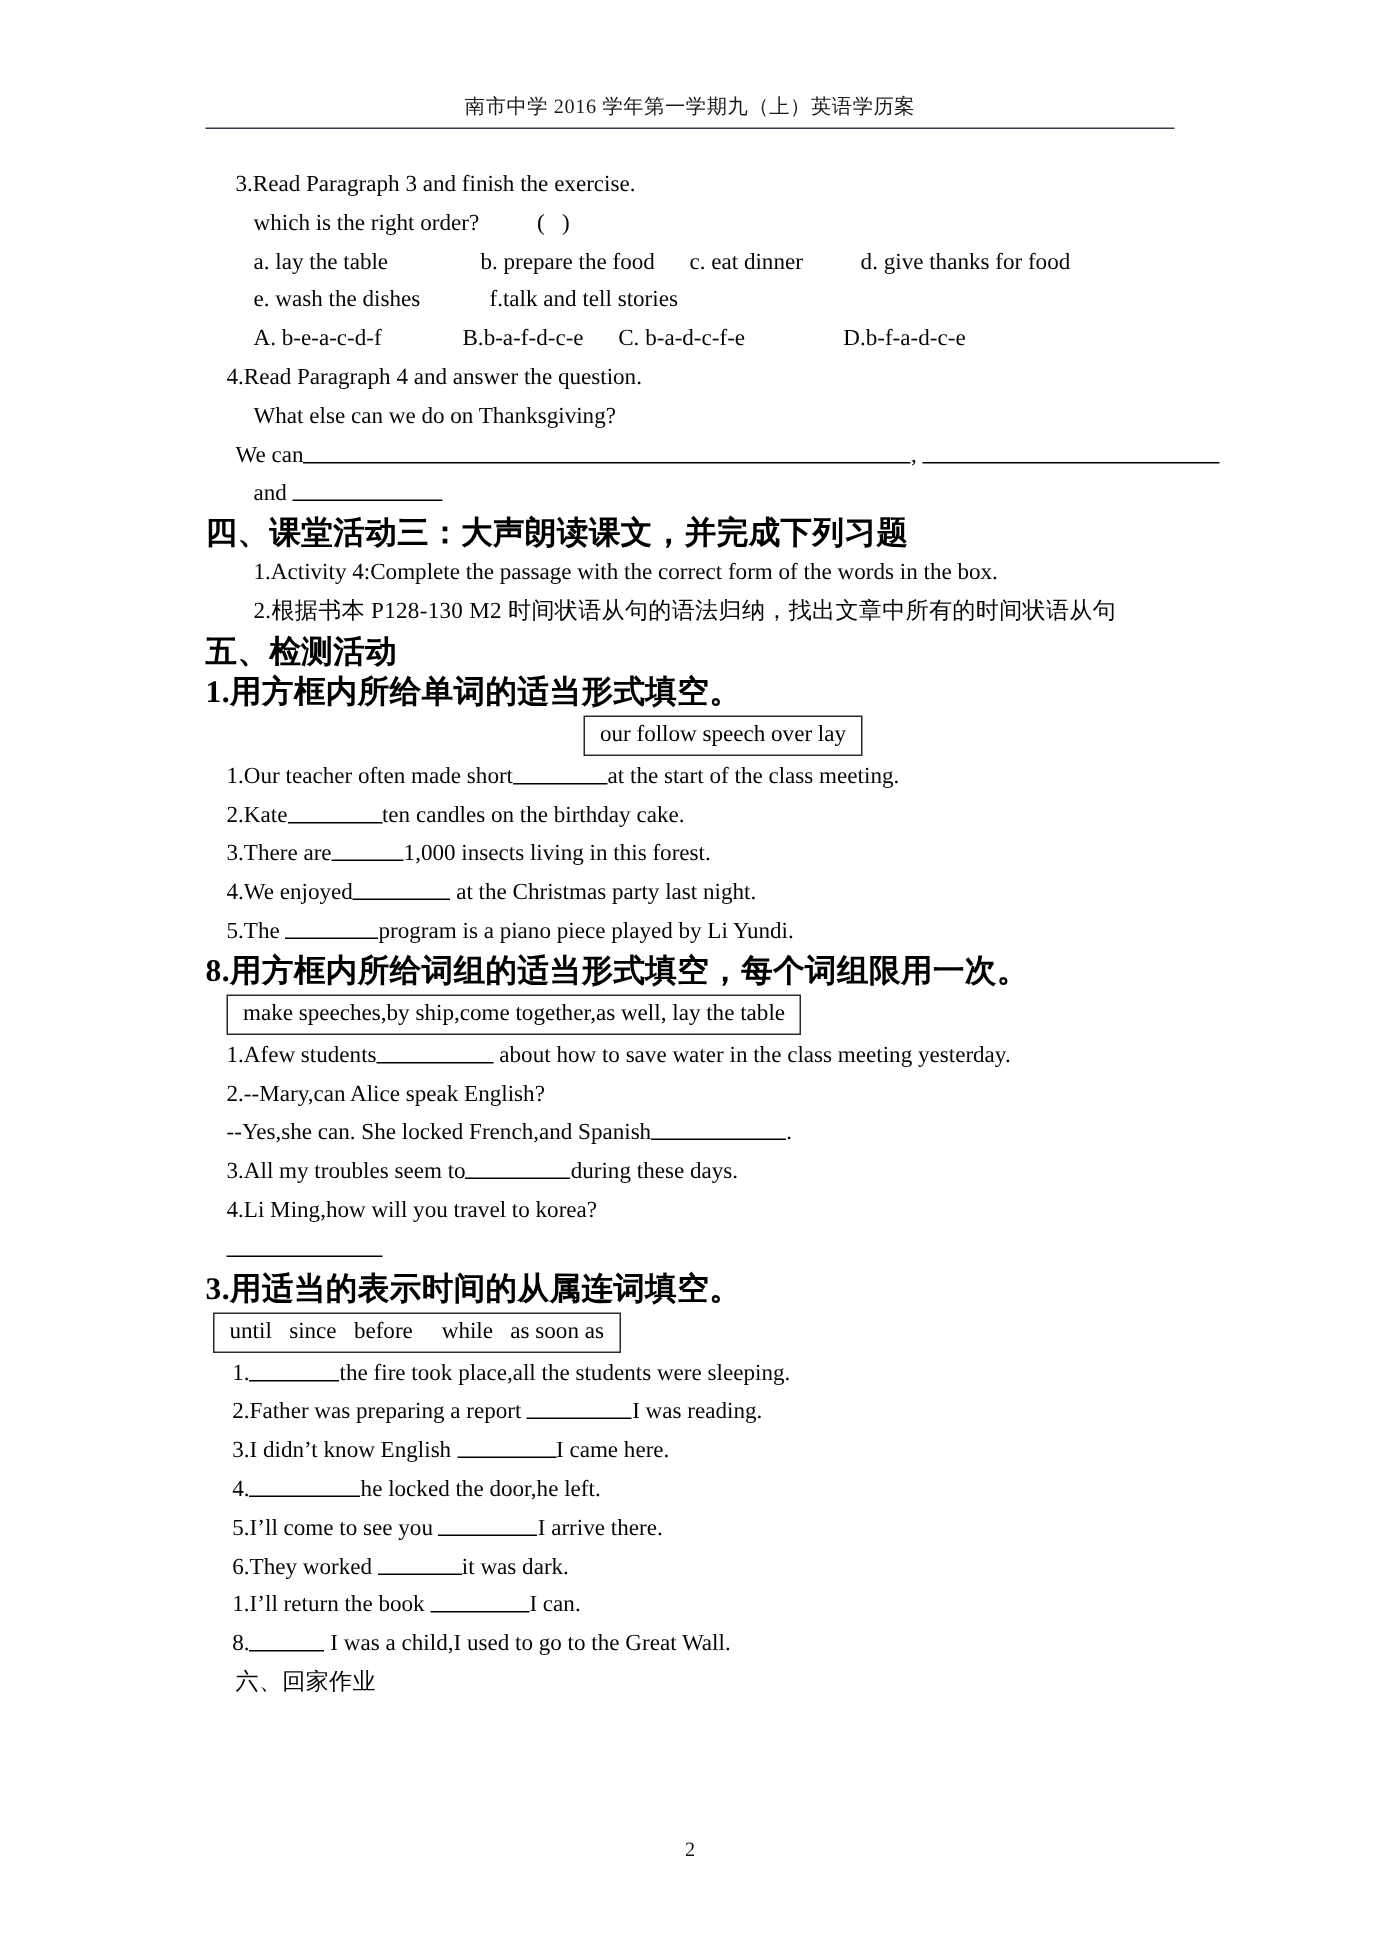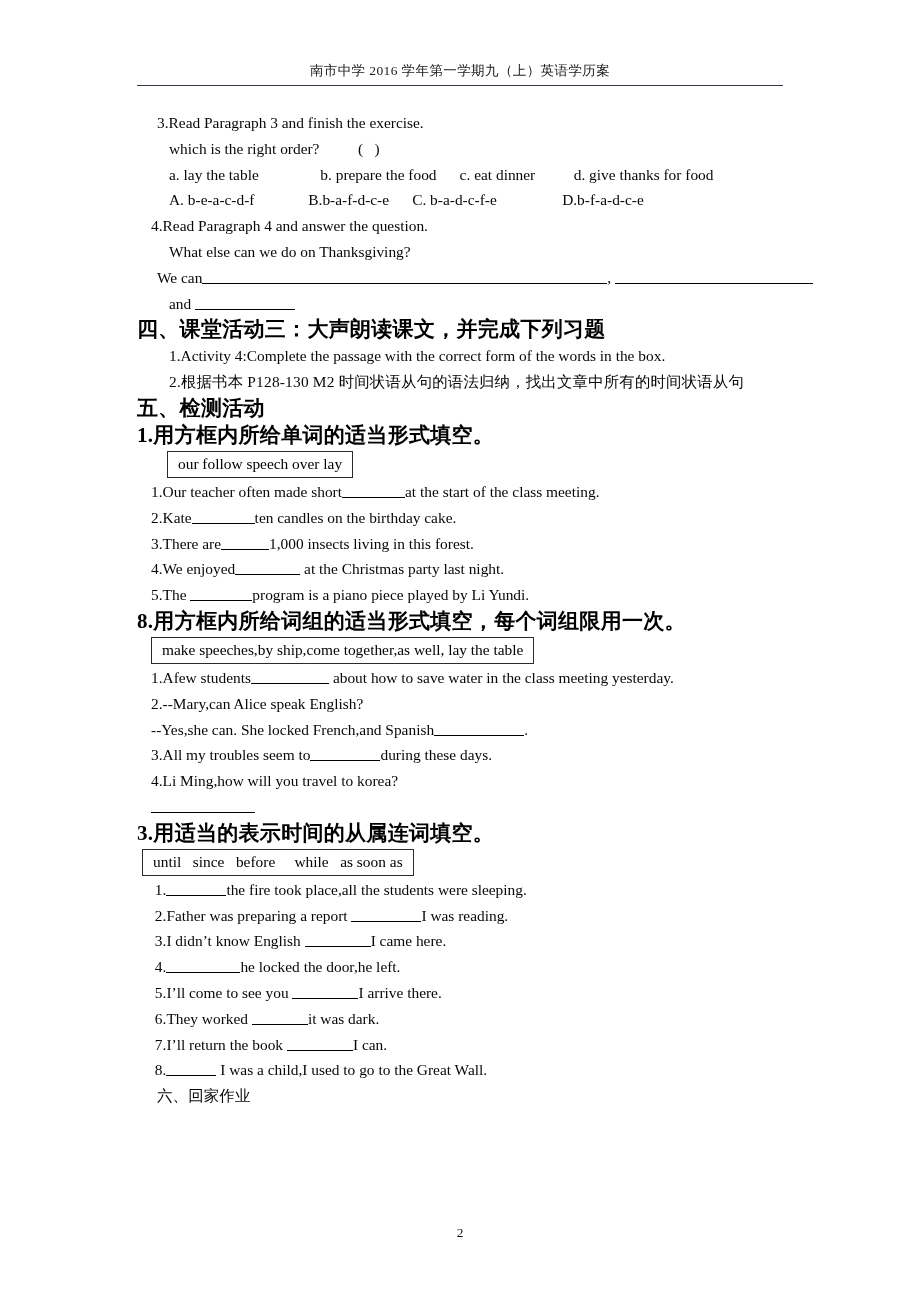--- a/index.html
+++ b/index.html
@@ -66,21 +66,21 @@
     font-weight: bold;
     font-size: 21px;
     line-height: 27px;
     white-space: pre;
     letter-spacing: 0.3px;
   }
 
   .ind0 { padding-left: 0px; }
   .ind1 { padding-left: 6px; }
   .ind2 { padding-left: 18px; }
-  .ind3 { padding-left: 24px; }
+  .ind3 { padding-left: 24px; text-align: center; }
 
   
   .blank {
     display: inline-block;
     border-bottom: 1.1px solid #000;
     vertical-align: baseline;
     height: 0.92em;
     margin-bottom: -0.07em;
   }
 
@@ -113,20 +113,21 @@
 <div class="page">
 
   <div class="header">南市中学 2016 学年第一学期九（上）英语学历案</div>
   <div class="header-rule"></div>
 
   <div class="content">
 
     <div class="line ind1">3.Read Paragraph 3 and finish the exercise.</div>
     <div class="line ind2">which is the right order?          (   )</div>
     <div class="line ind2">a. lay the table                b. prepare the food      c. eat dinner          d. give thanks for food</div>
+    <div class="line ind2">e. wash the dishes            f.talk and tell stories</div>
     <div class="line ind2">A. b-e-a-c-d-f              B.b-a-f-d-c-e      C. b-a-d-c-f-e                 D.b-f-a-d-c-e</div>
 
     <div class="line ind0">4.Read Paragraph 4 and answer the question.</div>
     <div class="line ind2">What else can we do on Thanksgiving?</div>
     <div class="line ind1"><span>We can</span><span class="blank" style="width:405px"></span><span>,</span><span class="blank" style="width:198px;margin-left:4px"></span></div>
     <div class="line ind2"><span>and</span><span class="blank" style="width:100px;margin-left:4px"></span></div>
 
     <div class="bold-cn ind0">四、课堂活动三：大声朗读课文，并完成下列习题</div>
     <div class="line ind2">1.Activity 4:Complete the passage with the correct form of the words in the box.</div>
     <div class="line cn ind2">2.根据书本 P128-130 M2 时间状语从句的语法归纳，找出文章中所有的时间状语从句</div>
@@ -157,21 +158,21 @@
     <div class="bold-cn ind0">3.用适当的表示时间的从属连词填空。</div>
     <div class="boxrow ind0" style="padding-left:5px">
       <span class="wordbox">until   since   before     while   as soon as</span>
     </div>
     <div class="line ind0"><span> 1.</span><span class="blank" style="width:60px"></span><span>the fire took place,all the students were sleeping.</span></div>
     <div class="line ind0"><span> 2.Father was preparing a report </span><span class="blank" style="width:70px"></span><span>I was reading.</span></div>
     <div class="line ind0"><span> 3.I didn’t know English </span><span class="blank" style="width:66px"></span><span>I came here.</span></div>
     <div class="line ind0"><span> 4.</span><span class="blank" style="width:74px"></span><span>he locked the door,he left.</span></div>
     <div class="line ind0"><span> 5.I’ll come to see you </span><span class="blank" style="width:66px"></span><span>I arrive there.</span></div>
     <div class="line ind0"><span> 6.They worked </span><span class="blank" style="width:56px"></span><span>it was dark.</span></div>
-    <div class="line ind0"><span> 7.I’ll return the book </span><span class="blank" style="width:66px"></span><span>I can.</span></div>
+    <div class="line ind0"><span> 1.I’ll return the book </span><span class="blank" style="width:66px"></span><span>I can.</span></div>
     <div class="line ind0"><span> 8.</span><span class="blank" style="width:50px"></span><span> I was a child,I used to go to the Great Wall.</span></div>
 
     <div class="line cn ind1" style="font-size:15.4px">六、回家作业</div>
 
   </div>
 
   <div class="footer">2</div>
 
 </div>
 

